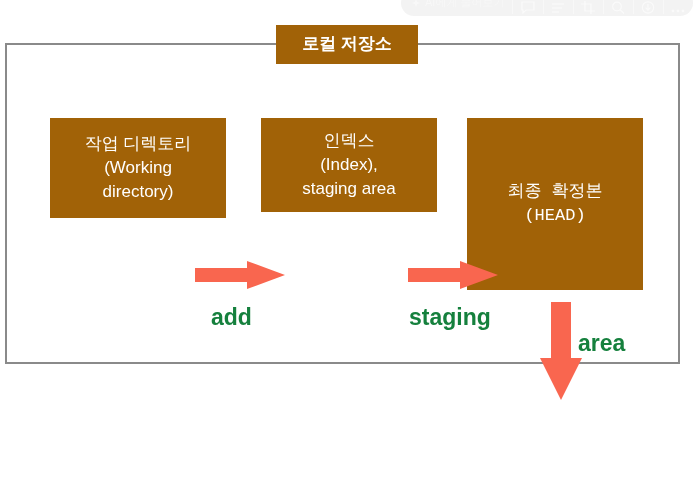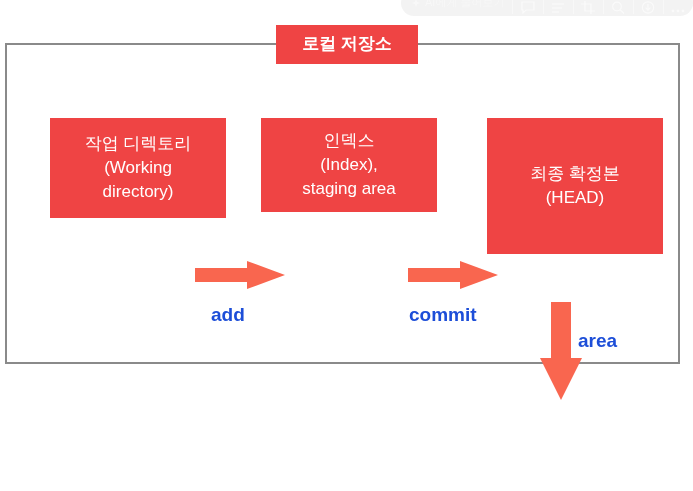--- a/index.html
+++ b/index.html
@@ -69,21 +69,21 @@
     width: 675px;
     height: 321px;
     border: 2px solid #8a8a8a;
     box-sizing: border-box;
     background: transparent;
   }
 
   
   .bbox {
     position: absolute;
-    background: #ef4444;
+    background: #a16207;
     color: #ffffff;
     display: flex;
     align-items: center;
     justify-content: center;
     text-align: center;
     font-size: 17px;
     line-height: 1.42;
     box-sizing: border-box;
     white-space: pre-line;
   }
@@ -93,21 +93,21 @@
     top: 25px;
     width: 142px;
     height: 39px;
     font-size: 17px;
     font-weight: bold;
     z-index: 5;
   }
 
   .box-working  { left: 50px;  top: 118px; width: 176px; height: 100px; }
   .box-index    { left: 261px; top: 118px; width: 176px; height: 94px; }
-  .box-head     { left: 487px; top: 118px; width: 176px; height: 136px; }
+  .box-head     { left: 467px; top: 118px; width: 176px; height: 172px; font-family: Liberation Mono, monospace; }
   .box-remote   { left: 470px; top: 417px; width: 173px; height: 66px;
                   font-size: 17px; font-weight: bold; }
 
   
   .arrow-right {
     position: absolute;
     width: 90px;
     height: 28px;
   }
   .arrow-right .shaft {
@@ -154,22 +154,22 @@
     width: 0;
     height: 0;
     border-left: 21px solid transparent;
     border-right: 21px solid transparent;
     border-top: 42px solid #f9664f;
   }
 
   
   .cap {
     position: absolute;
-    color: #1d4ed8;
-    font-size: 19px;
+    color: #15803d;
+    font-size: 23px;
     font-weight: bold;
     white-space: nowrap;
   }
   .cap-add    { left: 211px; top: 304px; }
   .cap-commit { left: 409px; top: 304px; }
   .cap-push   { left: 578px; top: 330px; }
 </style>
 </head>
 <body>
 
@@ -247,21 +247,21 @@
   <div class="arrow-right arrow-add">
     <div class="shaft"></div>
     <div class="headtip"></div>
   </div>
   <div class="cap cap-add">add</div>
 
   <div class="arrow-right arrow-commit">
     <div class="shaft"></div>
     <div class="headtip"></div>
   </div>
-  <div class="cap cap-commit">commit</div>
+  <div class="cap cap-commit">staging</div>
 
   <div class="arrow-down">
     <div class="vshaft"></div>
     <div class="vtip"></div>
   </div>
   <div class="cap cap-push">area</div>
 
 </div>
 
 </body></html>

